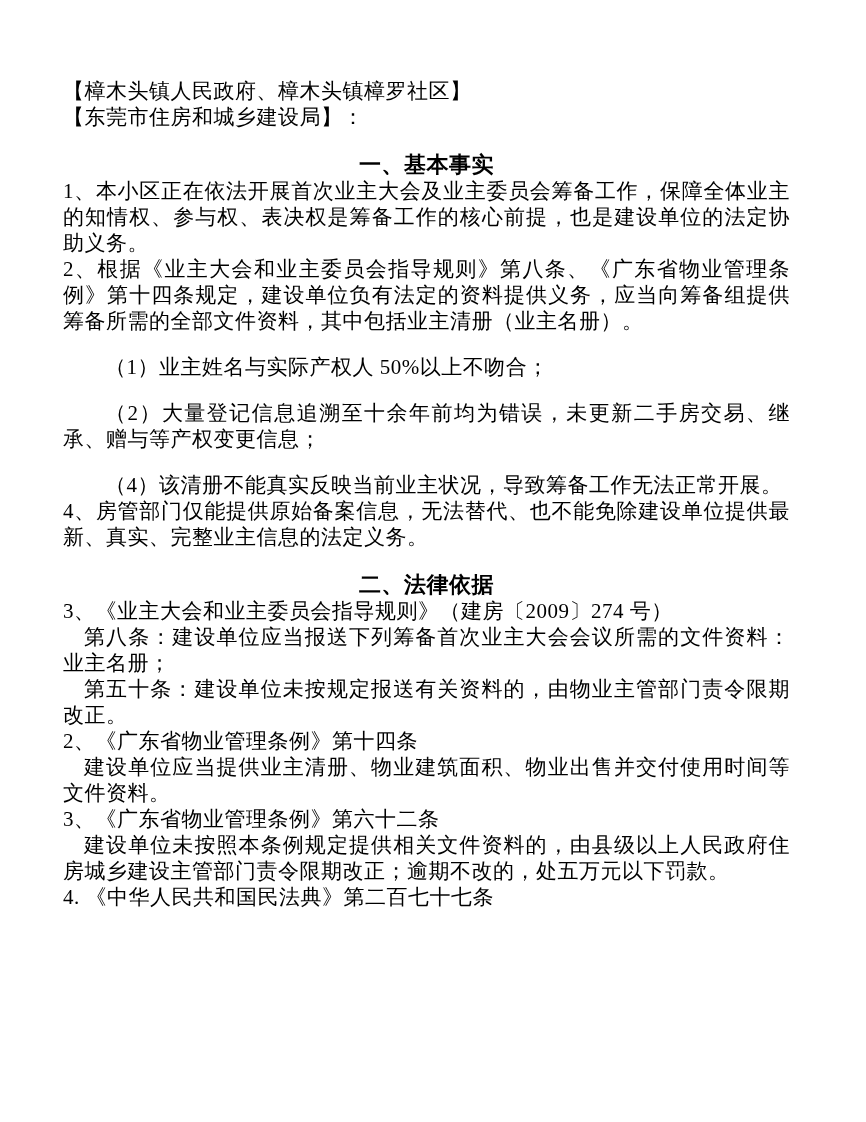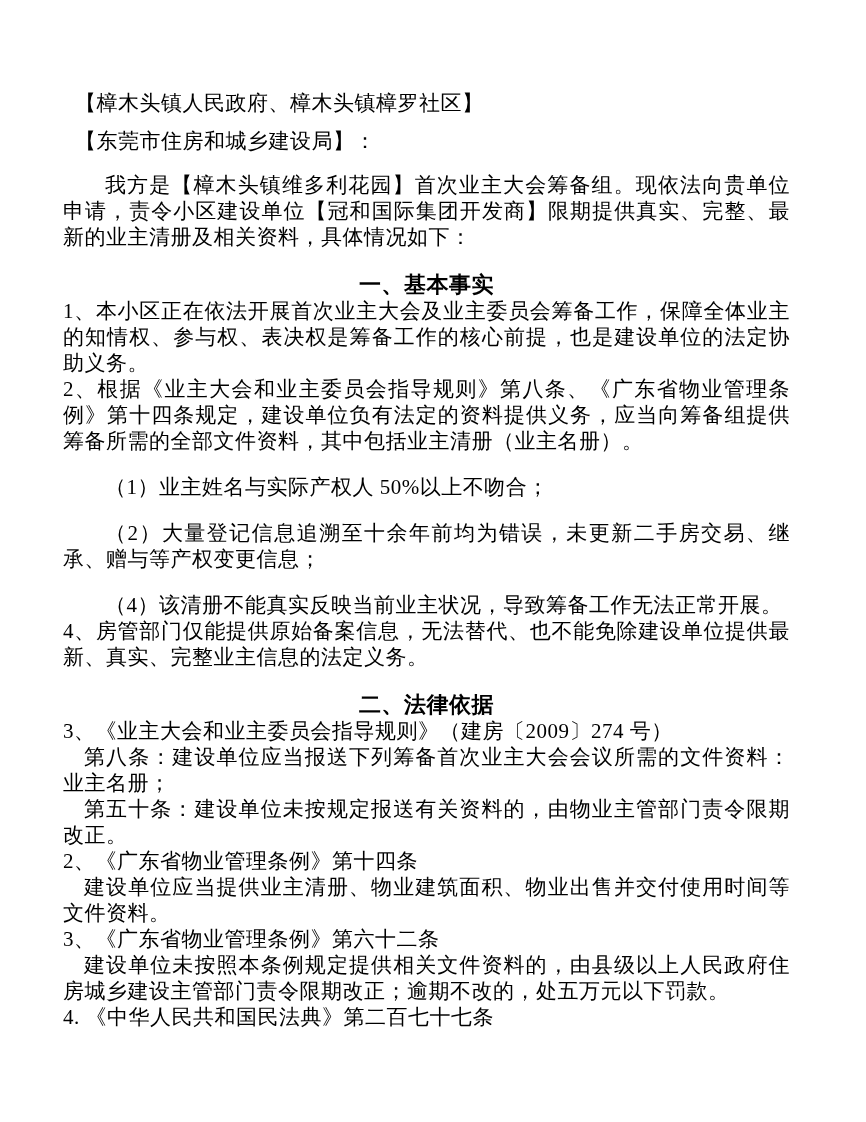--- a/index.html
+++ b/index.html
@@ -27,21 +27,21 @@
   .title {
     font-family: "Liberation Sans", sans-serif;
     font-size: 27px;
     line-height: 32px;
     font-weight: bold;
     text-align: center;
     letter-spacing: 0.5px;
     margin: 0 0 30px 0;
   }
   .addressee {
-    margin: 12px;
+    margin: 0;
   }
   .opening {
     margin: 18px 0 0 0;
     text-indent: 2em;
   }
   .heading {
     font-family: "Liberation Sans", sans-serif;
     font-size: 22px;
     line-height: 26px;
     font-weight: bold;
@@ -57,21 +57,20 @@
 </head>
 <body>
 
 <div class="page">
 
 
   <p class="addressee">【樟木头镇人民政府、樟木头镇樟罗社区】</p>
 
   <p class="addressee">【东莞市住房和城乡建设局】：</p>
 
-  <p class="opening">我方是【樟木头镇维多利花园】首次业主大会筹备组。现依法向贵单位申请，责令小区建设单位【冠和国际集团开发商】限期提供真实、完整、最新的业主清册及相关资料，具体情况如下：</p>
 
   <section>
     <h2 class="heading">一、基本事实</h2>
     <p class="item">1、本小区正在依法开展首次业主大会及业主委员会筹备工作，保障全体业主的知情权、参与权、表决权是筹备工作的核心前提，也是建设单位的法定协助义务。</p>
     <p class="item">2、根据《业主大会和业主委员会指导规则》第八条、《广东省物业管理条例》第十四条规定，建设单位负有法定的资料提供义务，应当向筹备组提供筹备所需的全部文件资料，其中包括业主清册（业主名册）。</p>
     <p class="item indent-2">（1）业主姓名与实际产权人 50%以上不吻合；</p>
     <p class="item indent-2">（2）大量登记信息追溯至十余年前均为错误，未更新二手房交易、继承、赠与等产权变更信息；</p>
     <p class="item indent-2">（4）该清册不能真实反映当前业主状况，导致筹备工作无法正常开展。</p>
     <p class="item">4、房管部门仅能提供原始备案信息，无法替代、也不能免除建设单位提供最新、真实、完整业主信息的法定义务。</p>
   </section>

